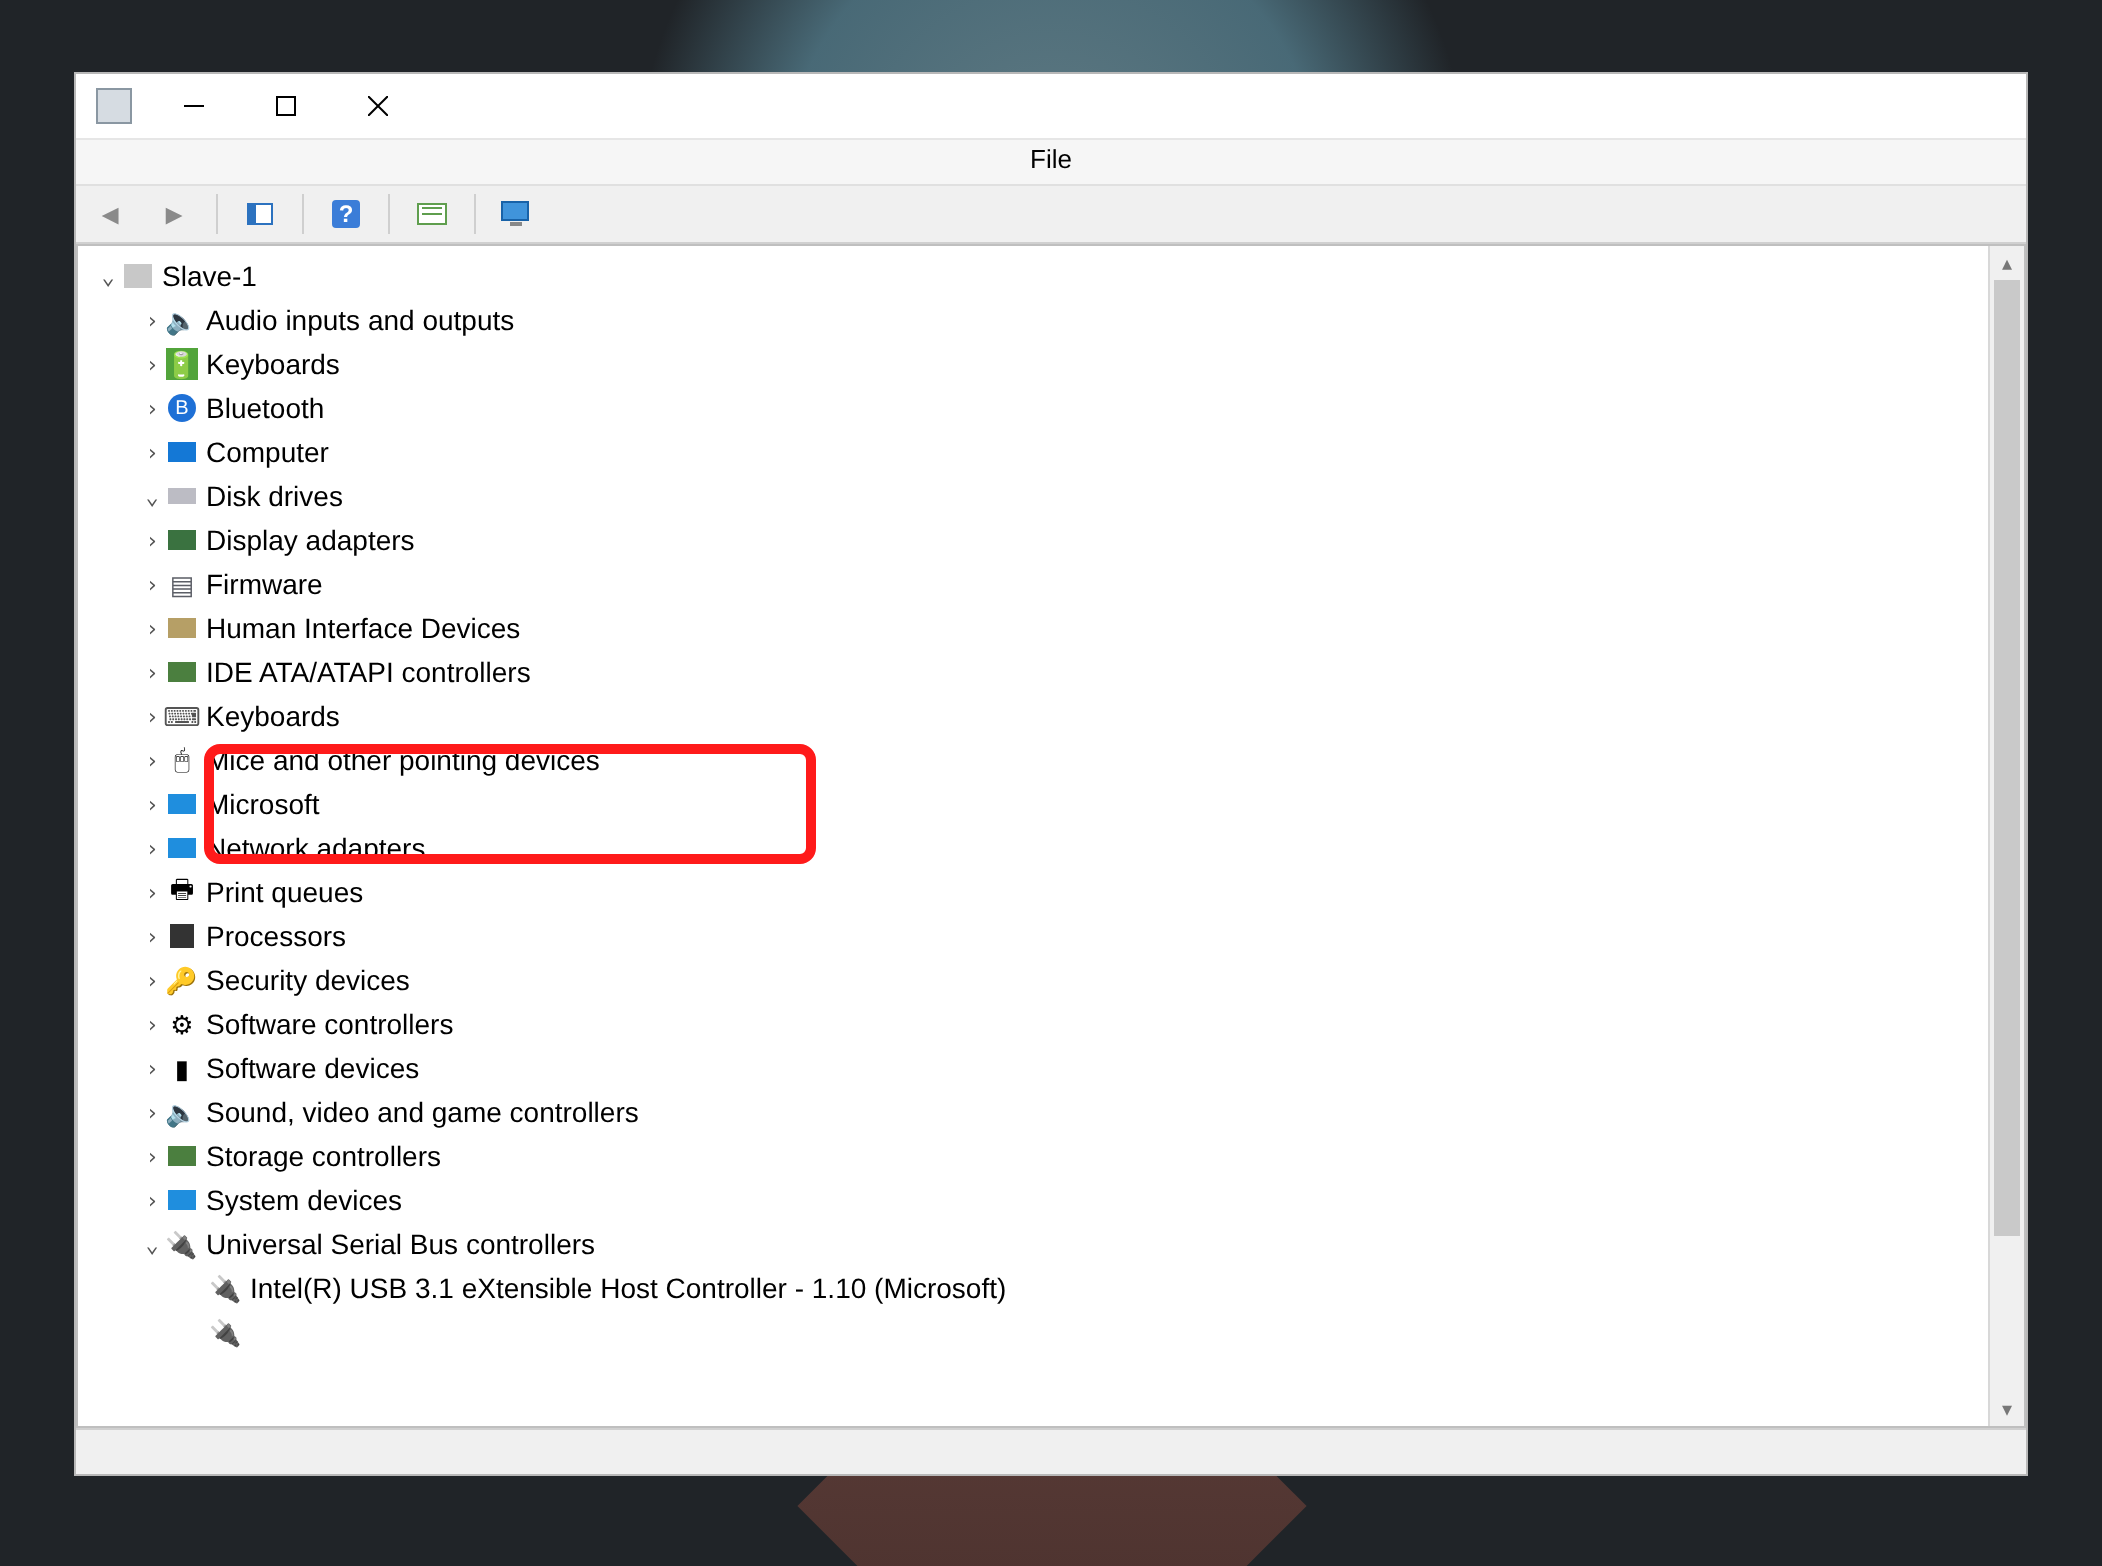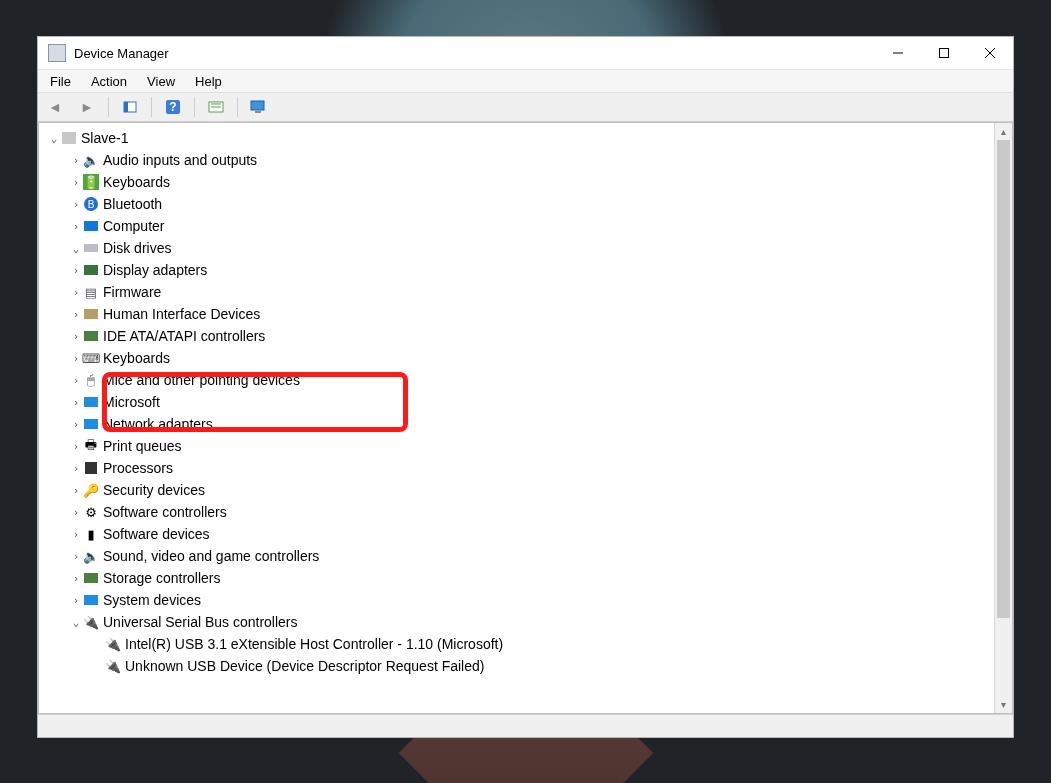--- a/index.html
+++ b/index.html
@@ -24,21 +24,21 @@
   .window{
     position:absolute;left:38px;top:37px;width:975px;height:700px;
     background:#fff;outline:1px solid #b8b8b8;
     display:flex;flex-direction:column;
   }
   .titlebar{height:32px;background:#fff;display:flex;align-items:center;}
   .title-icon{width:16px;height:16px;margin:0 8px 0 10px;background:#d6dce2;border:1px solid #8a97a2;}
   .title-text{flex:1;font-size:13px;}
   .cap-btn{width:46px;height:32px;display:flex;align-items:center;justify-content:center;}
   .menubar{height:22px;background:#f6f6f6;border-top:1px solid #e6e6e6;border-bottom:1px solid #e0e0e0;
-    display:flex;align-items:center;padding:0 2px;font-size:13px;}
+    display:flex;align-items:center;padding:0 2px;font-size:13px;flex-direction:column;}
   .menu-item{padding:2px 10px;}
   .toolbar{height:28px;background:#f0f0f0;border-bottom:1px solid #d0d0d0;
     display:flex;align-items:center;padding:0 4px;gap:6px;}
   .tbtn{width:24px;height:22px;display:flex;align-items:center;justify-content:center;
     border:1px solid transparent;border-radius:2px;}
   .tsep{width:1px;height:20px;background:#cfcfcf;margin:0 2px;}
   .content-wrap{flex:1;display:flex;min-height:0;border:1px solid #bfbfbf;margin:0;}
   .tree{flex:1;overflow:auto;background:#fff;padding:4px 0 4px 4px;font-size:14px;position:relative;}
   .node{display:flex;align-items:center;height:22px;white-space:nowrap;}
   .tog{width:14px;text-align:center;color:#555;font-size:11px;font-family:Consolas,monospace;}
@@ -70,21 +70,20 @@
 </head>
 <body>
 
 <div class="bg-decor"></div>
 <div class="bg-decor2"></div>
 
 <div class="window">
 
   <div class="titlebar">
     <span class="title-icon"></span>
-    <span class="title-text">Device Manager</span>
     <div class="cap-btn">
       <svg width="10" height="10">
           <line x1="0" y1="5" x2="10" y2="5" stroke="#000" stroke-width="1"></line>
         </svg>
     </div>
     <div class="cap-btn">
       <svg width="10" height="10">
           <rect x="0.5" y="0.5" width="9" height="9" fill="none" stroke="#000" stroke-width="1"></rect>
         </svg>
     </div>
@@ -331,21 +330,20 @@
 
       <div class="node">
         <span class="ind" style="width:62px"></span>
         <span class="ico ic-usb">🔌</span>
         <span class="lbl">Intel(R) USB 3.1 eXtensible Host Controller - 1.10 (Microsoft)</span>
       </div>
 
       <div class="node">
         <span class="ind" style="width:62px"></span>
         <span class="ico ic-usb">🔌</span>
-        <span class="lbl">Unknown USB Device (Device Descriptor Request Failed)</span>
       </div>
 
       <div class="highlight-box"></div>
     </div>
 
     <div class="scrollbar">
       <div class="sb-arrow" style="top:0">▴</div>
       <div class="sb-track">
         <div class="sb-thumb"></div>
       </div>

